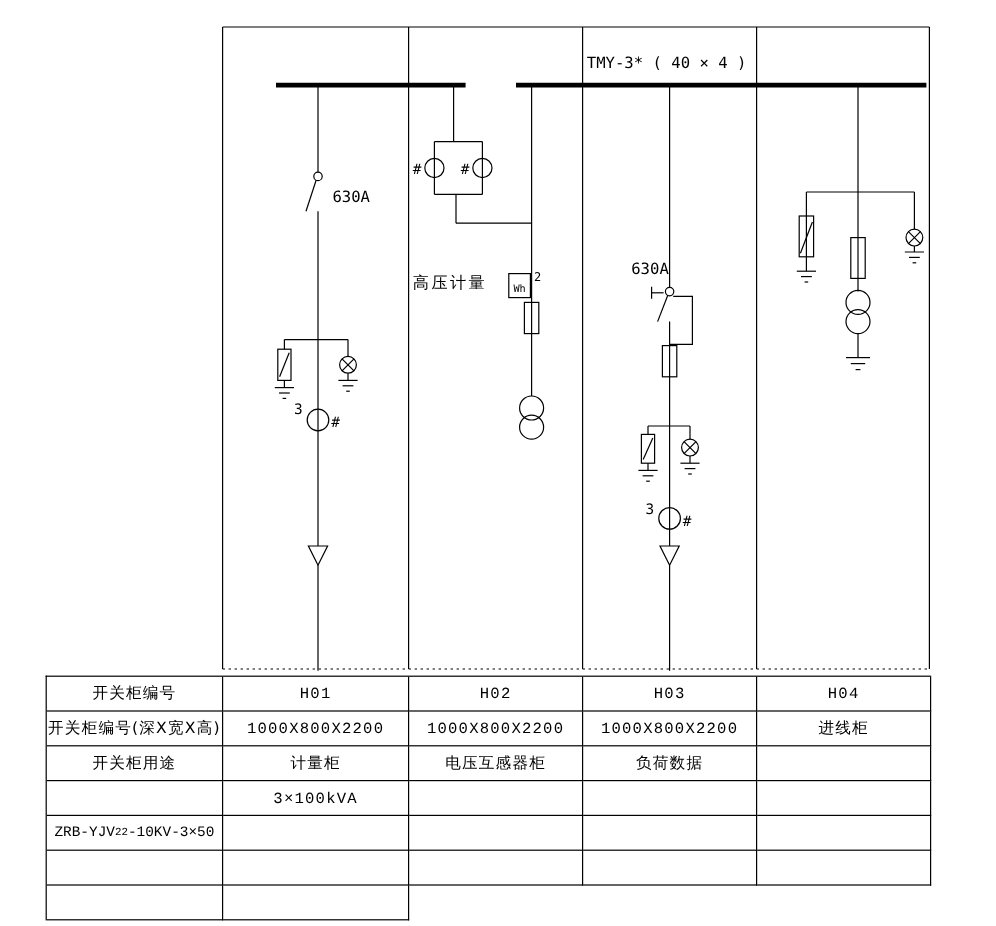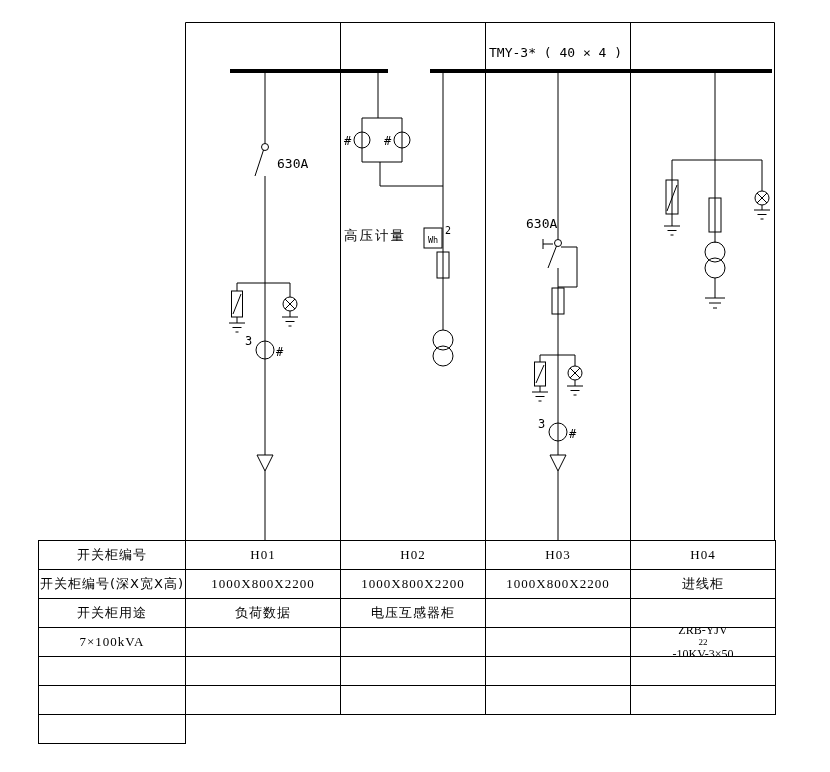--- a/index.html
+++ b/index.html
@@ -5,35 +5,35 @@
   html,body{margin:0;padding:0;background:#fff;}
   #stage{
     position:relative;width:830px;height:772px;background:#ffffff;overflow:hidden;
     font-family:"DejaVu Sans","Liberation Sans",sans-serif;color:#000;border-radius:17px;
   }
   #diagram-svg{position:absolute;left:0;top:0;}
   #diagram-svg text{fill:#000;stroke:none;}
   .t-mono{font-family:"DejaVu Sans Mono","Liberation Mono",monospace;}
   .t-cn{font-family:"DejaVu Sans","Liberation Sans",sans-serif;letter-spacing:2px;}
   #spec-table{
-    position:absolute;left:38px;top:540px;width:737px;
+    position:absolute;left:38px;top:563px;width:737px;
     display:grid;
     grid-template-columns:147px 155px 145px 145px 145px;
     grid-auto-rows:29px;
     border-top:1px solid #000;border-left:1px solid #000;
     background:#fff;
   }
   .cell{
     border-right:1px solid #000;border-bottom:1px solid #000;
     display:flex;align-items:center;justify-content:center;
     font-size:13px;white-space:nowrap;overflow:hidden;
   }
-  .cell.num{font-family:Liberation Serif, serif;letter-spacing:1px;}
+  .cell.num{font-family:Liberation Mono, monospace;letter-spacing:1px;}
   .cell.cn{font-family:"DejaVu Sans","Liberation Sans",sans-serif;letter-spacing:1px;}
-  .cell.cable{letter-spacing:0;font-size:12px;flex-direction:column;}
+  .cell.cable{letter-spacing:0;font-size:12px;}
   sub.cable-sub{font-size:9px;line-height:1;}
 </style>
 </head>
 <body>
 
 <div id="stage">
 
   <svg id="diagram-svg" width="830" height="772" viewBox="0 0 830 772">
 
     <g stroke="#000" stroke-width="1" fill="none">
@@ -203,26 +203,27 @@
     <div class="cell num">H03</div>
     <div class="cell num">H04</div>
 
     <div class="cell cn">开关柜编号(深X宽X高)</div>
     <div class="cell num">1000X800X2200</div>
     <div class="cell num">1000X800X2200</div>
     <div class="cell num">1000X800X2200</div>
 
     <div class="cell cn">进线柜</div>
     <div class="cell cn">开关柜用途</div>
+    <div class="cell cn">计量柜</div>
+    <div class="cell cn">电压互感器柜</div>
+
     <div class="cell cn">负荷数据</div>
-
-    <div class="cell cn">电压互感器柜</div>
     <div class="cell num"></div>
     <div class="cell num"></div>
-    <div class="cell num">7×100kVA</div>
+    <div class="cell num">3×100kVA</div>
     <div class="cell num"></div>
 
     <div class="cell num cable"></div>
     <div class="cell num cable"></div>
     <div class="cell num cable">
         <span>ZRB-YJV</span>
         <sub class="cable-sub">22</sub>
         <span>-10KV-3×50</span>
       </div>
     <div class="cell num cable"></div>

